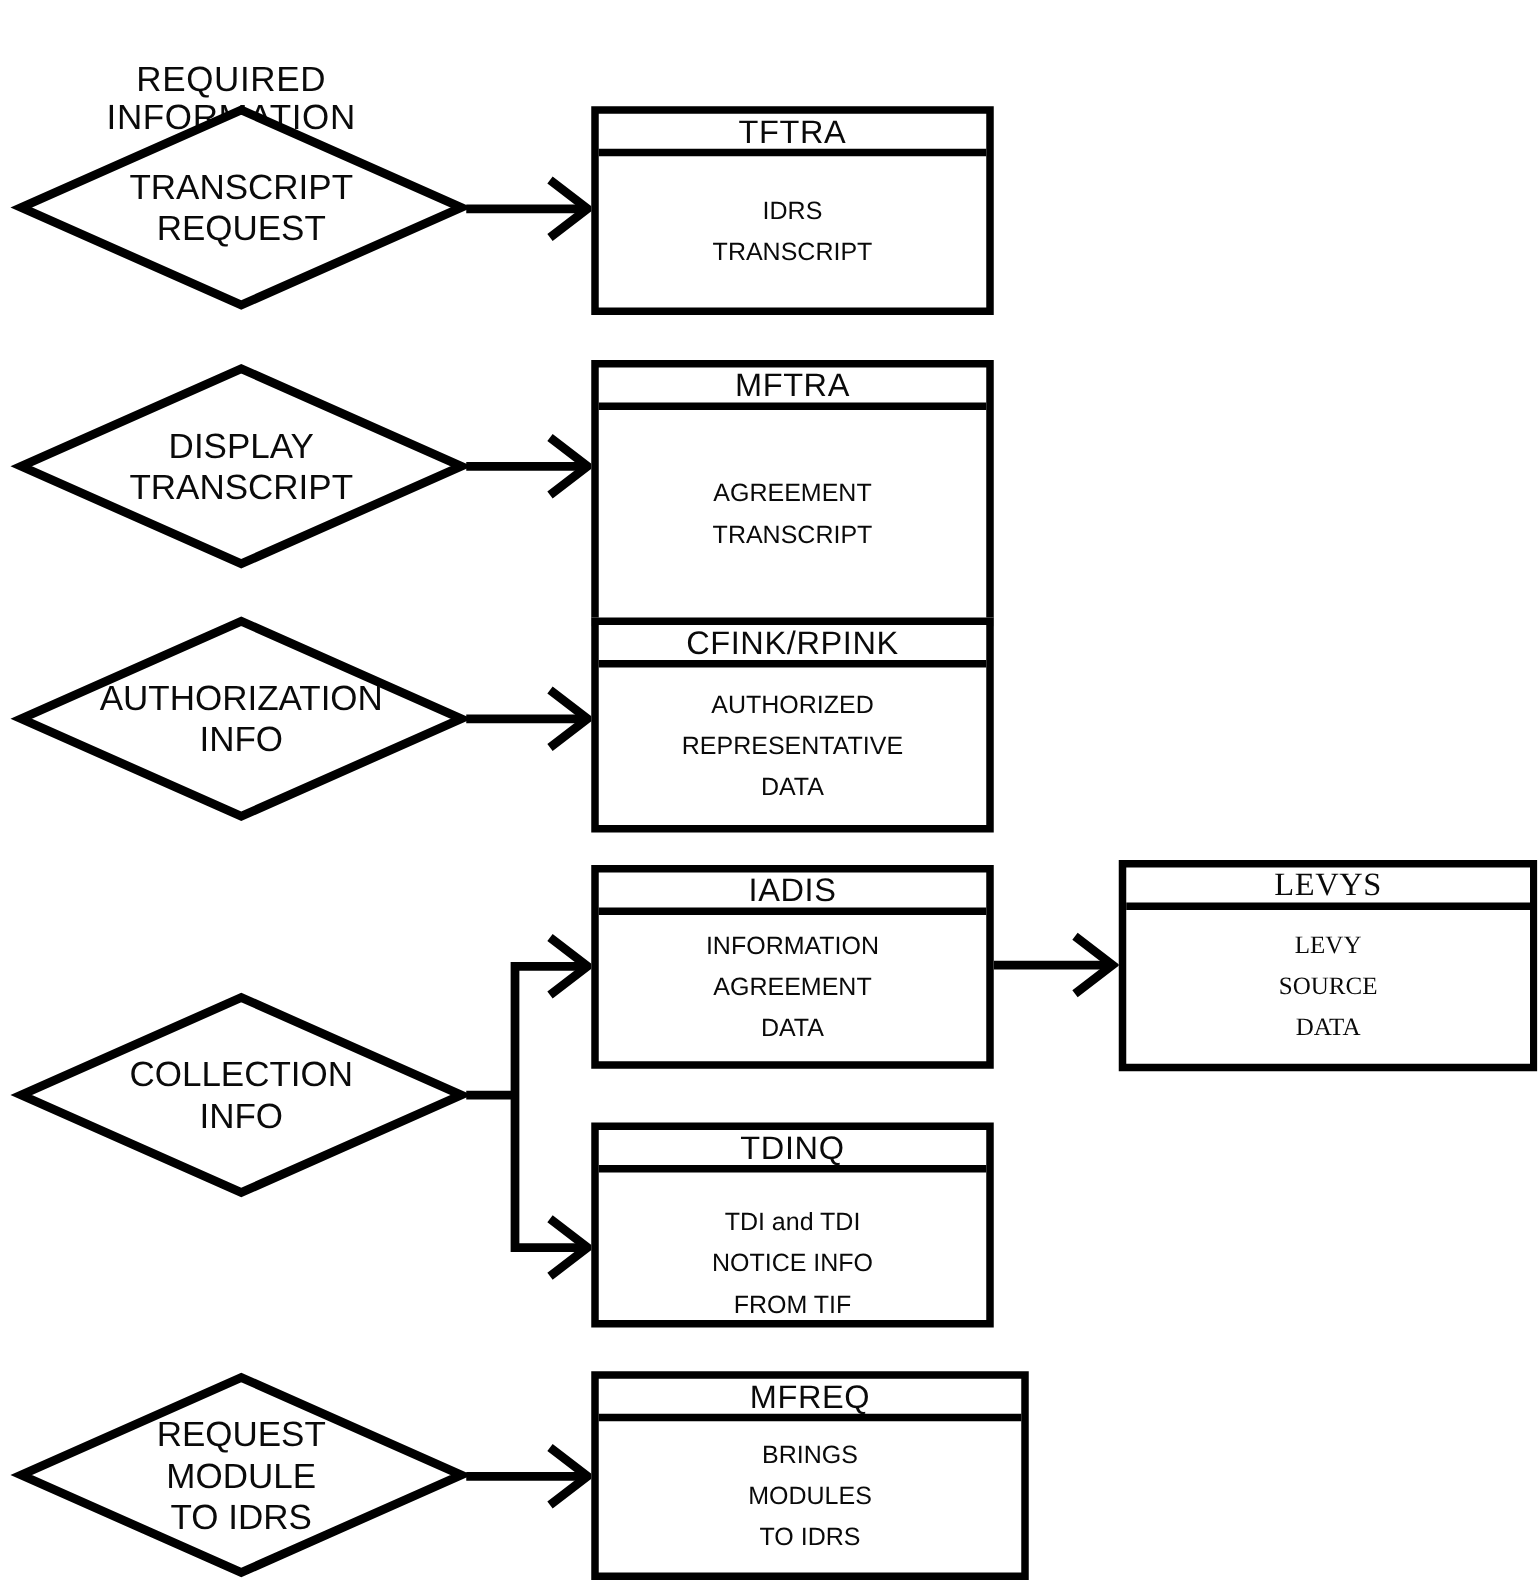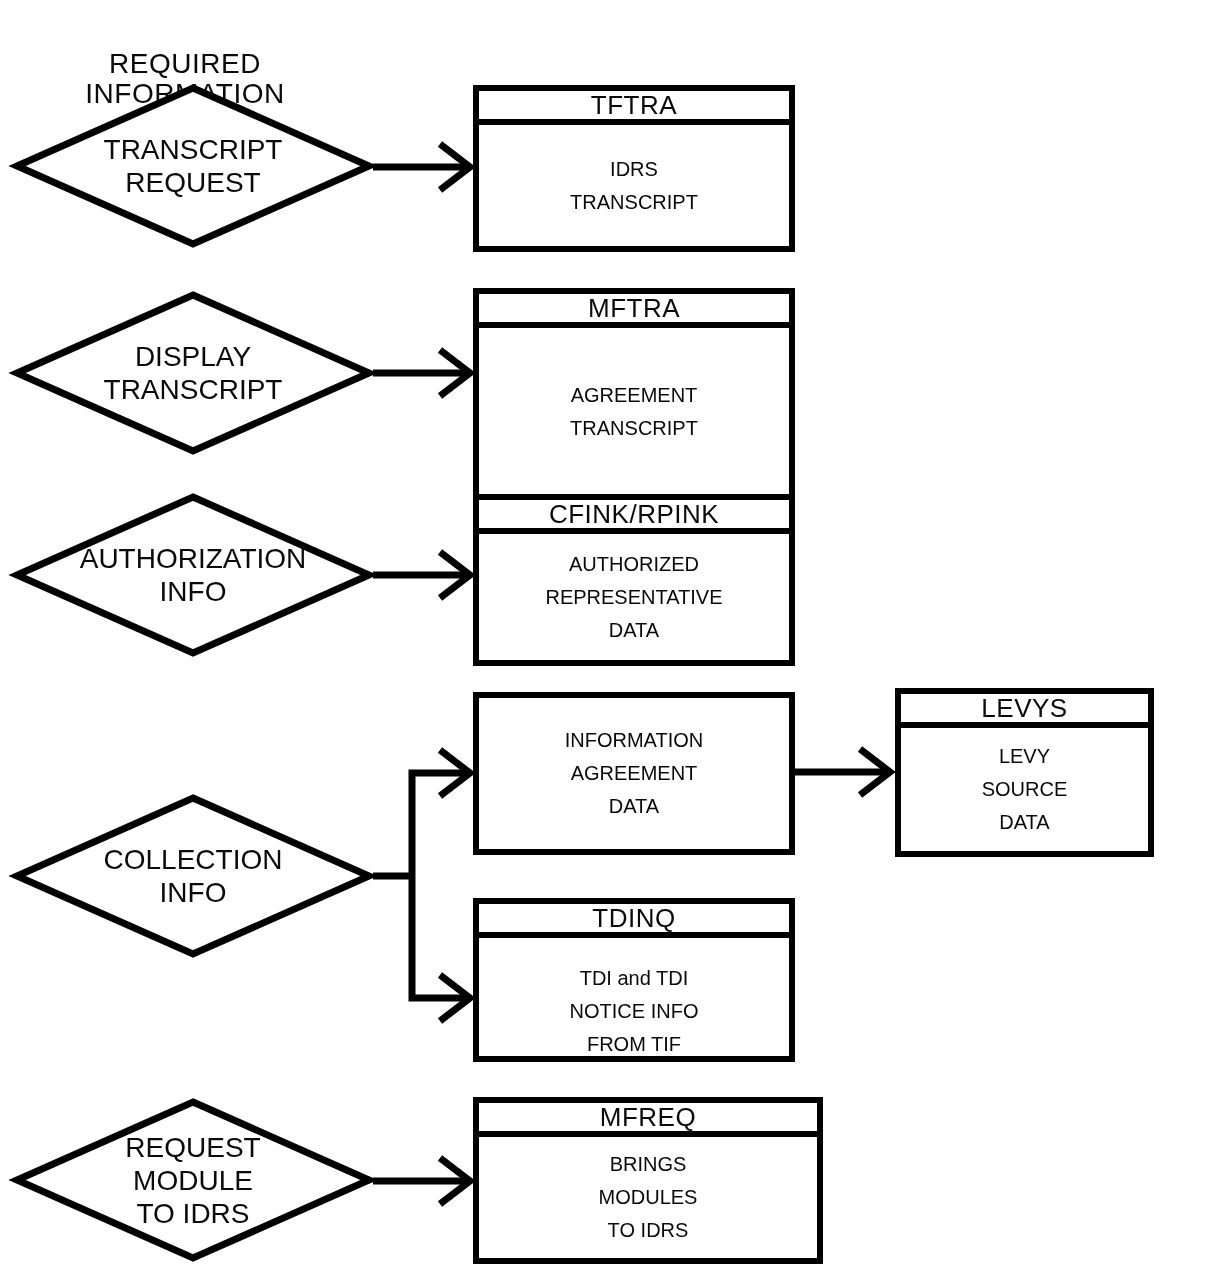--- a/index.html
+++ b/index.html
@@ -188,26 +188,27 @@
   </div>
 
   <div class="cmdbox" style="left:473px; top:494px; width:322px; height:172px;">
     <div class="cmd-title">CFINK/RPINK</div>
     <div class="cmd-body">AUTHORIZED
 REPRESENTATIVE
 DATA</div>
   </div>
 
   <div class="cmdbox" style="left:473px; top:692px; width:322px; height:163px;">
+    <div class="cmd-title">IADIS</div>
     <div class="cmd-body">INFORMATION
 AGREEMENT
 DATA</div>
   </div>
 
-  <div class="cmdbox" style="left:895px; top:688px; width:259px; height:169px;">
+  <div class="cmdbox" style="left:895px; top:688px; width:335px; height:169px;font-family:Liberation Serif, serif;">
     <div class="cmd-title">LEVYS</div>
     <div class="cmd-body">LEVY
 SOURCE
 DATA</div>
   </div>
 
   <div class="cmdbox" style="left:473px; top:898px; width:322px; height:164px;gap:24px;">
     <div class="cmd-title">TDINQ</div>
     <div class="cmd-body">TDI and TDI
 NOTICE INFO

